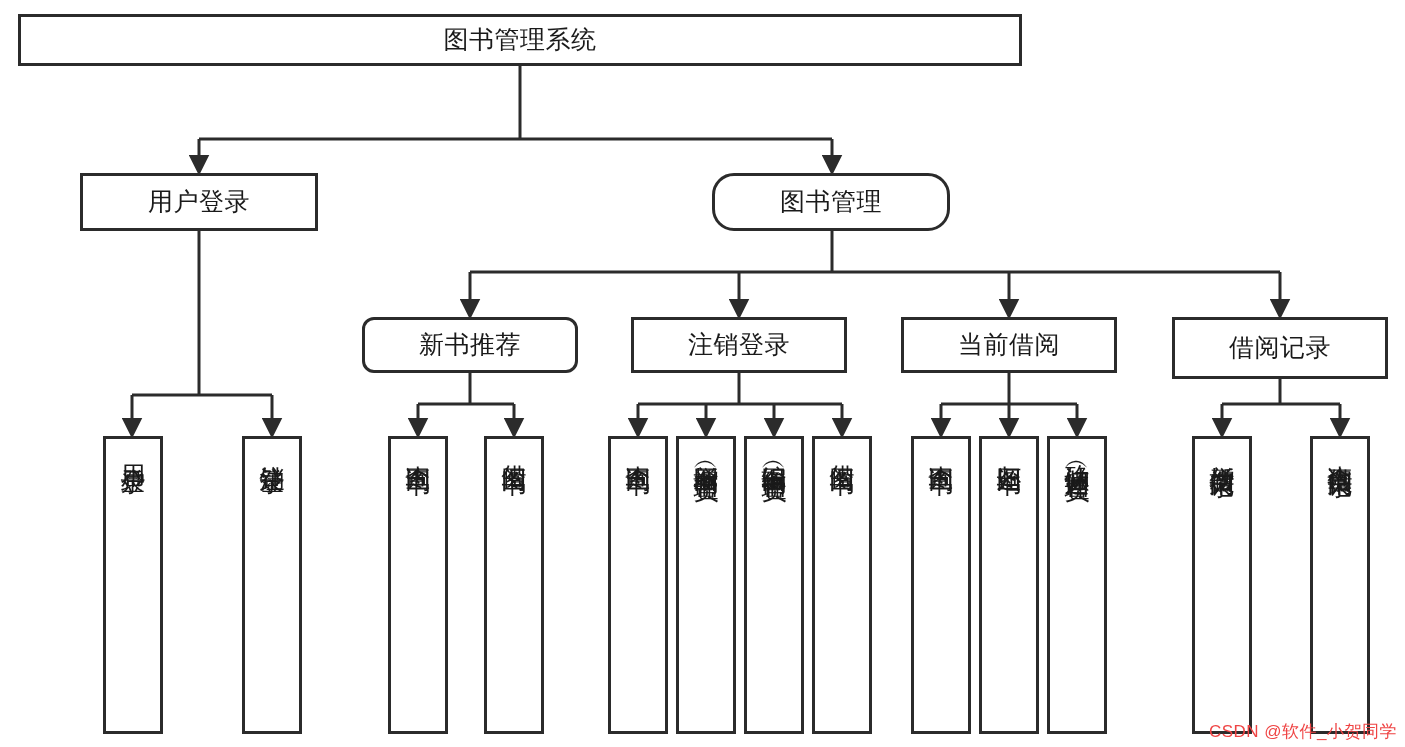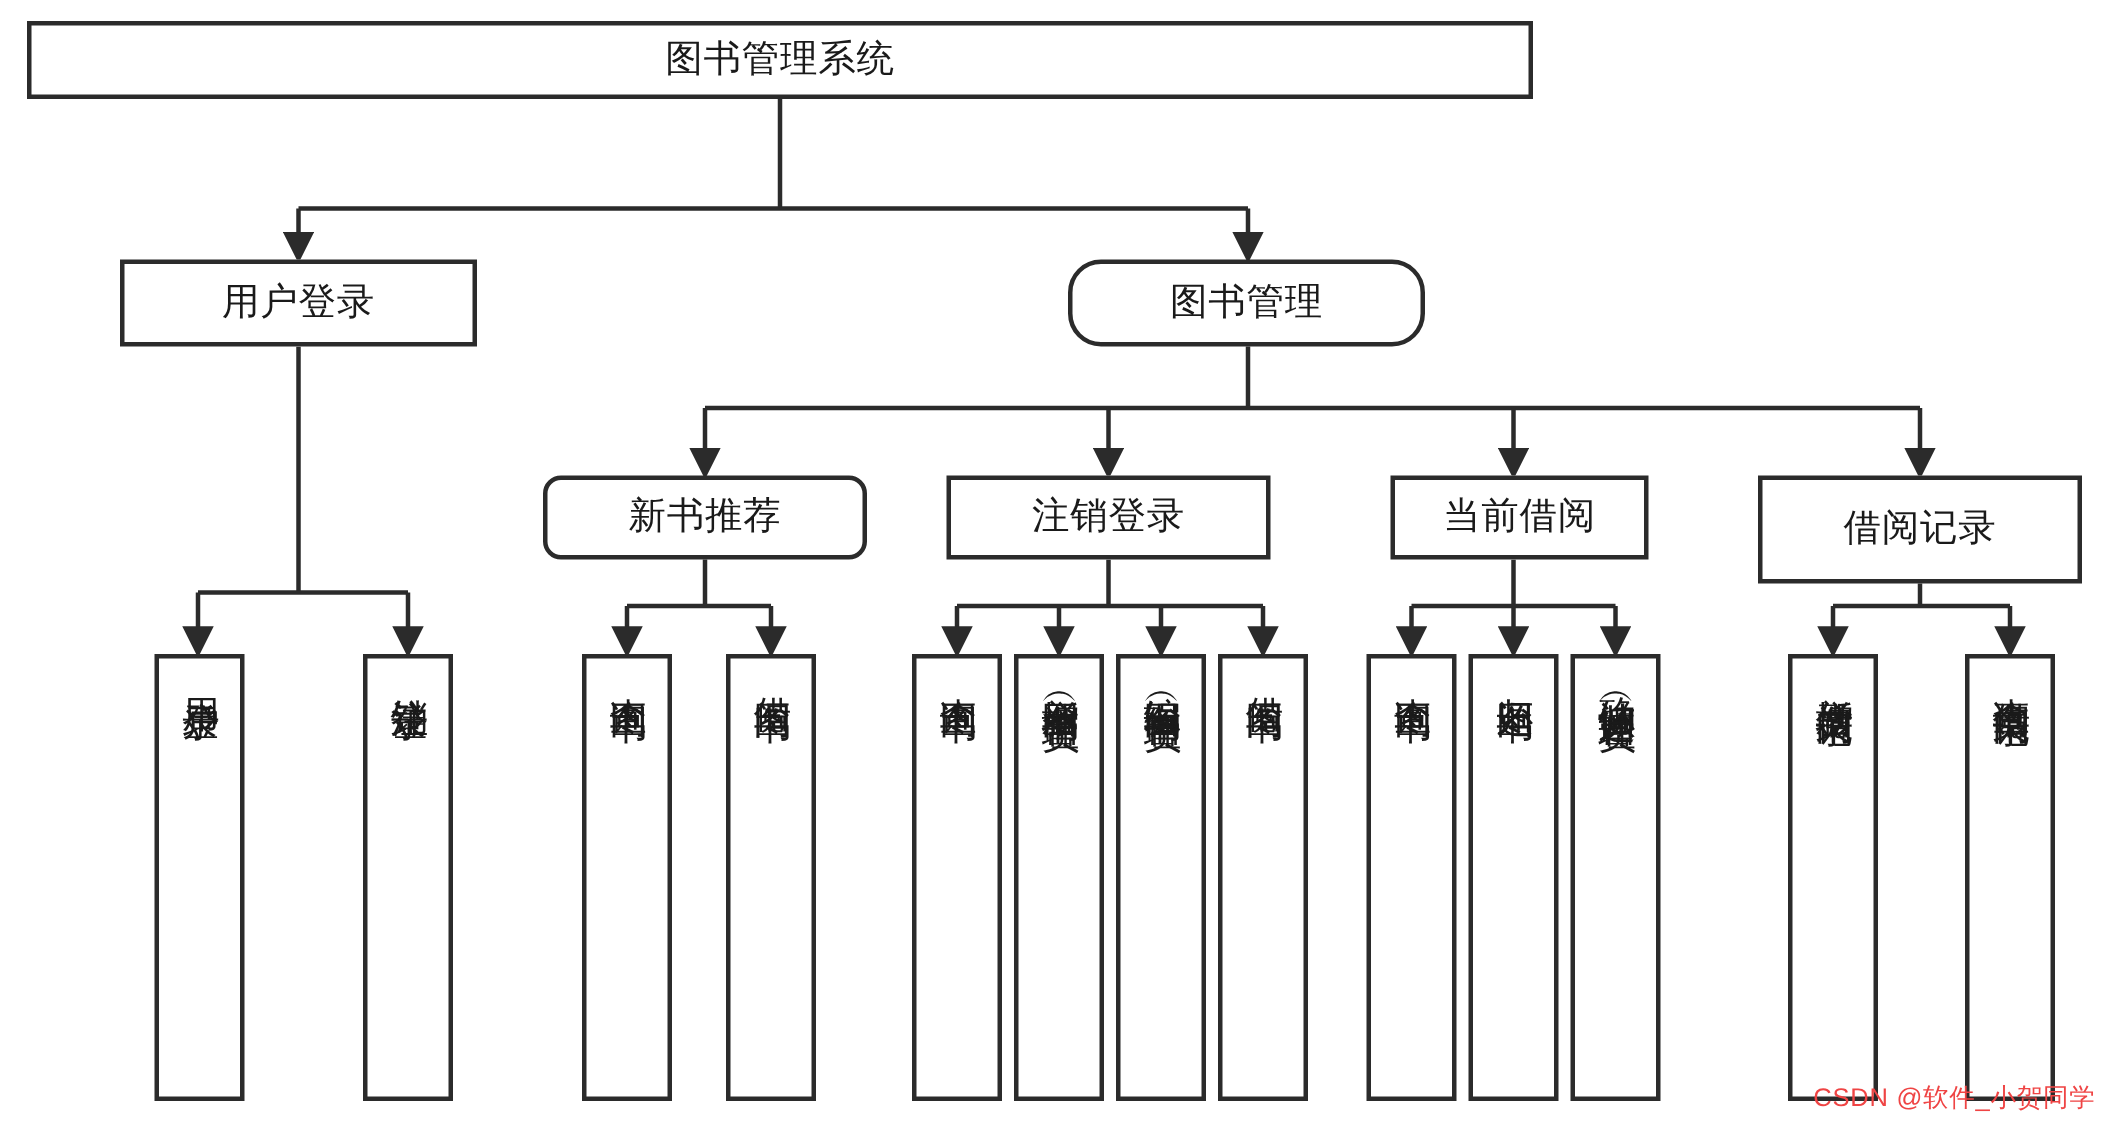--- a/index.html
+++ b/index.html
@@ -131,24 +131,24 @@
   <div class="node-box node-l2" style="left:712px; top:173px; width:238px; height:58px;border-radius:22px;">
     <span class="node-label">图书管理</span>
   </div>
 
   <div class="node-box node-l3" style="left:362px; top:317px; width:216px; height:56px;border-radius:12px;">
     <span class="node-label">新书推荐</span>
   </div>
   <div class="node-box node-l3" style="left:631px; top:317px; width:216px; height:56px;">
     <span class="node-label">注销登录</span>
   </div>
-  <div class="node-box node-l3" style="left:927px; top:317px; width:172px; height:56px;">
+  <div class="node-box node-l3" style="left:901px; top:317px; width:216px; height:56px;">
     <span class="node-label">当前借阅</span>
   </div>
-  <div class="node-box node-l3" style="left:1172px; top:317px; width:216px; height:72px;">
+  <div class="node-box node-l3" style="left:1172px; top:317px; width:216px; height:62px;">
     <span class="node-label">借阅记录</span>
   </div>
 
   <div class="node-box node-leaf" style="left:103px; top:436px; width:60px; height:298px;">
     <span class="node-label">用户登录</span>
   </div>
   <div class="node-box node-leaf" style="left:242px; top:436px; width:60px; height:298px;">
     <span class="node-label">注销登录</span>
   </div>
 

